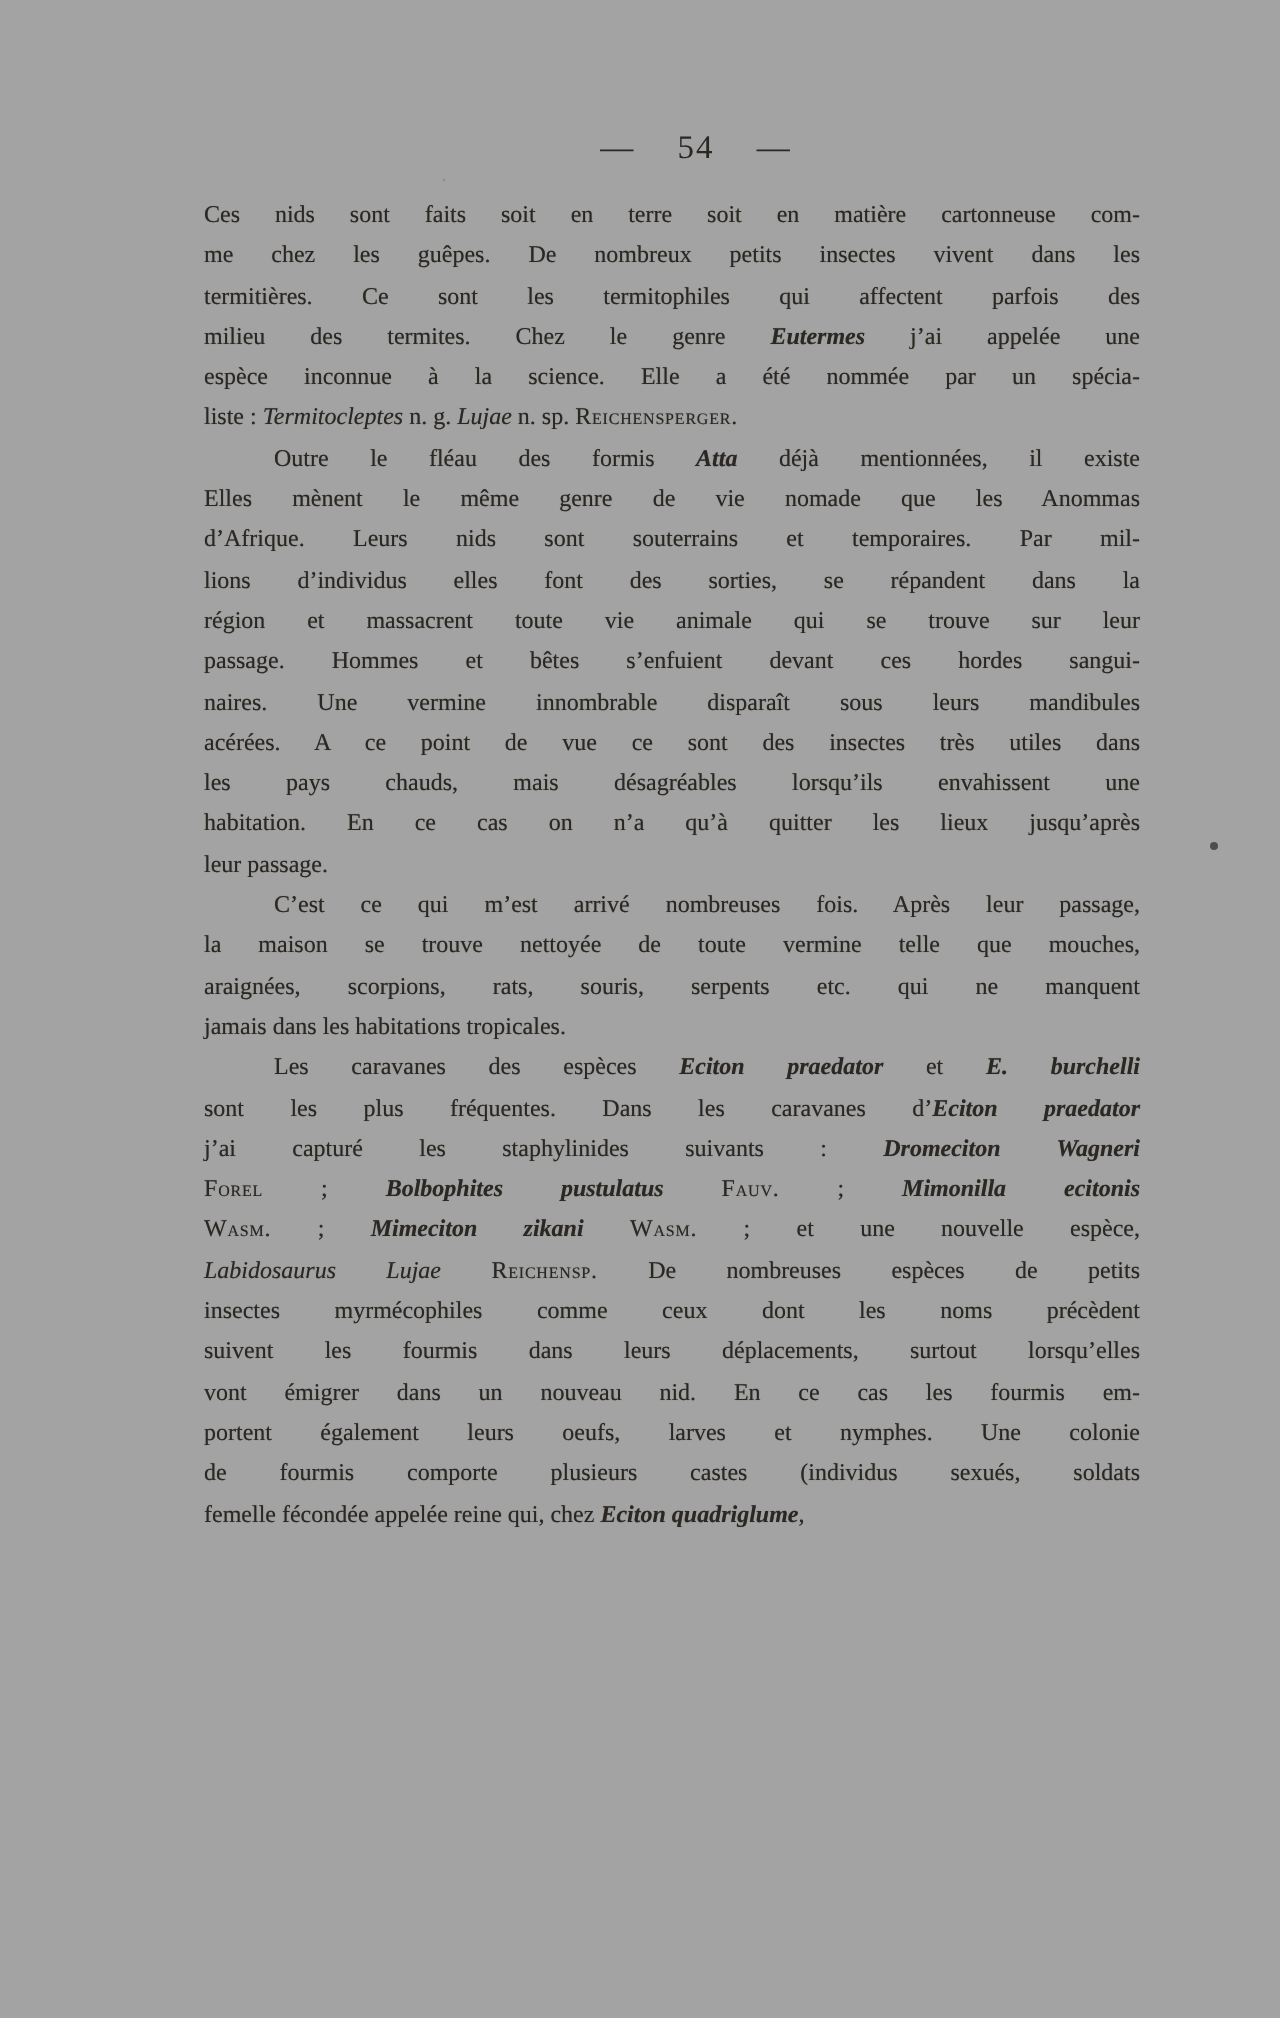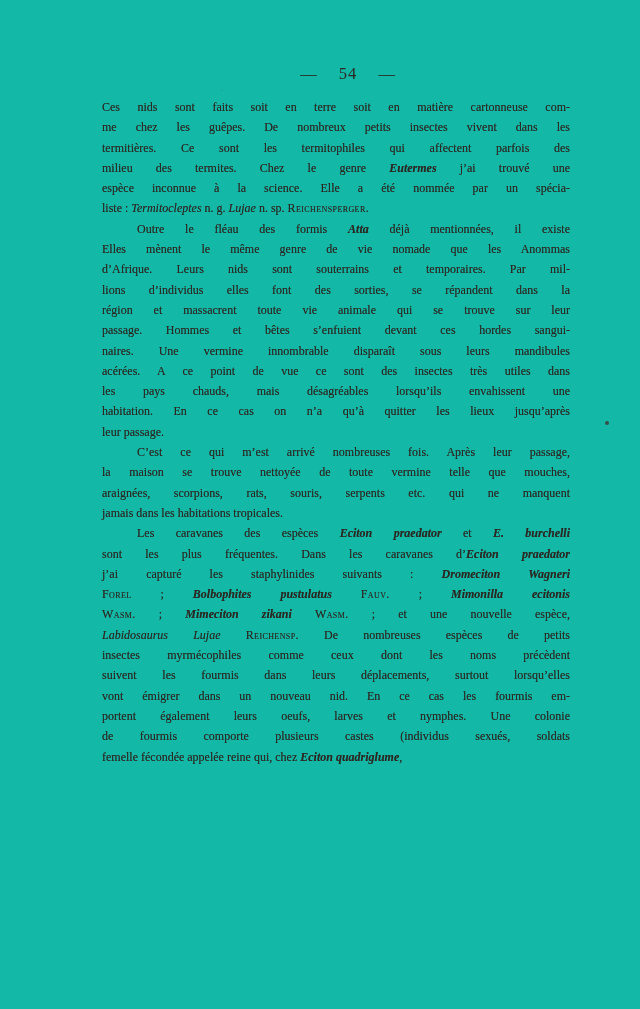--- a/index.html
+++ b/index.html
@@ -4,21 +4,21 @@
 <style>
   html, body {
     margin: 0;
     padding: 0;
     background: #ffffff;
   }
   #page {
     position: relative;
     width: 640px;
     height: 1009px;
-    background: #14b8a6;
+    background: #a3a3a3;
     overflow: hidden;
     font-family: "Liberation Serif", "DejaVu Serif", serif;
   }
   #page-number-header {
     position: absolute;
     left: 102px;
     top: 64px;
     width: 468px;
     text-align: center;
     transform: translateX(12px);
@@ -62,21 +62,21 @@
 </head>
 <body>
 
 <div id="page">
   <div id="page-number-header">— 54 —</div>
   <div id="text-block">
       <div class="para">
         <div class="line first"><span>Ces nids sont faits soit en terre soit en matière cartonneuse com-</span></div>
         <div class="line"><span>me chez les guêpes. De nombreux petits insectes vivent dans les</span></div>
         <div class="line"><span>termitières. Ce sont les termitophiles qui affectent parfois des</span></div>
-        <div class="line"><span>milieu des termites. Chez le genre </span><span class="bi">Eutermes</span><span> j’ai trouvé une</span></div>
+        <div class="line"><span>milieu des termites. Chez le genre </span><span class="bi">Eutermes</span><span> j’ai appelée une</span></div>
         <div class="line"><span>espèce inconnue à la science. Elle a été nommée par un spécia-</span></div>
         <div class="line last"><span>liste : </span><span class="it">Termitocleptes</span><span> n. g. </span><span class="it">Lujae</span><span> n. sp. </span><span class="sc">Reichensperger</span><span>.</span></div>
       </div>
       <div class="para indent">
         <div class="line first"><span>Outre le fléau des formis </span><span class="bi">Atta</span><span> déjà mentionnées, il existe</span></div>
         <div class="line"><span>Elles mènent le même genre de vie nomade que les Anommas</span></div>
         <div class="line"><span>d’Afrique. Leurs nids sont souterrains et temporaires. Par mil-</span></div>
         <div class="line"><span>lions d’individus elles font des sorties, se répandent dans la</span></div>
         <div class="line"><span>région et massacrent toute vie animale qui se trouve sur leur</span></div>
         <div class="line"><span>passage. Hommes et bêtes s’enfuient devant ces hordes sangui-</span></div>

